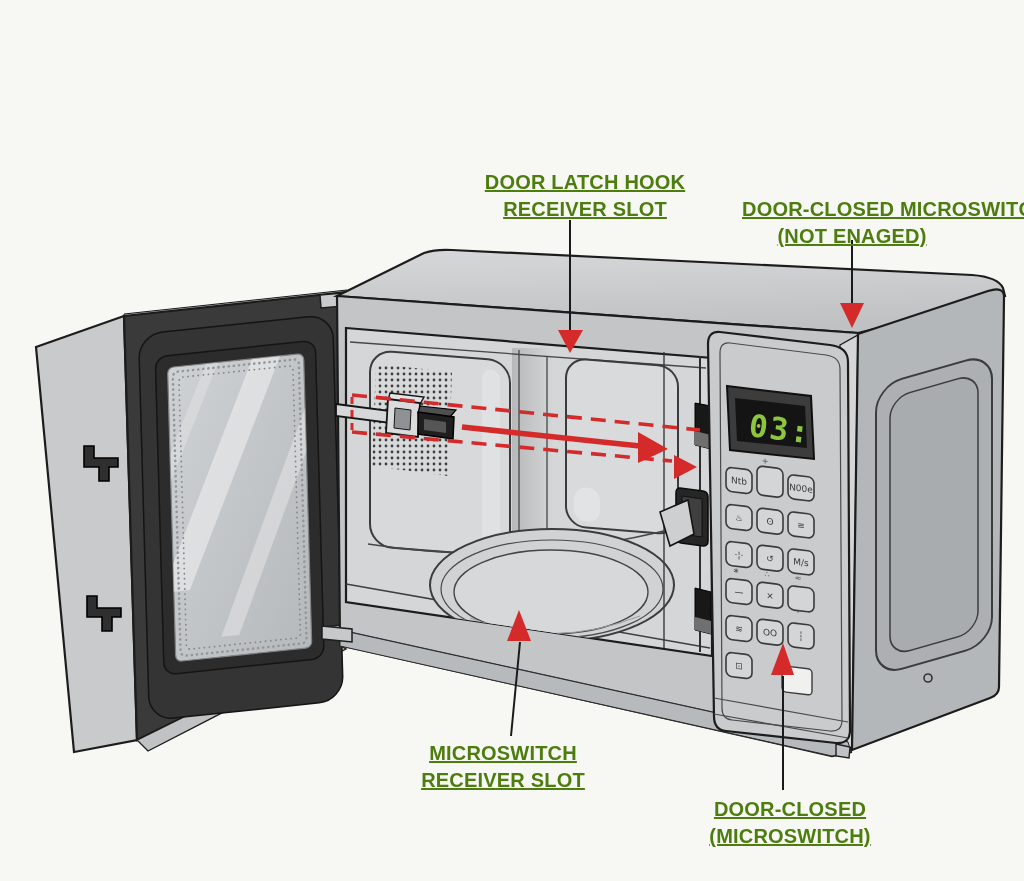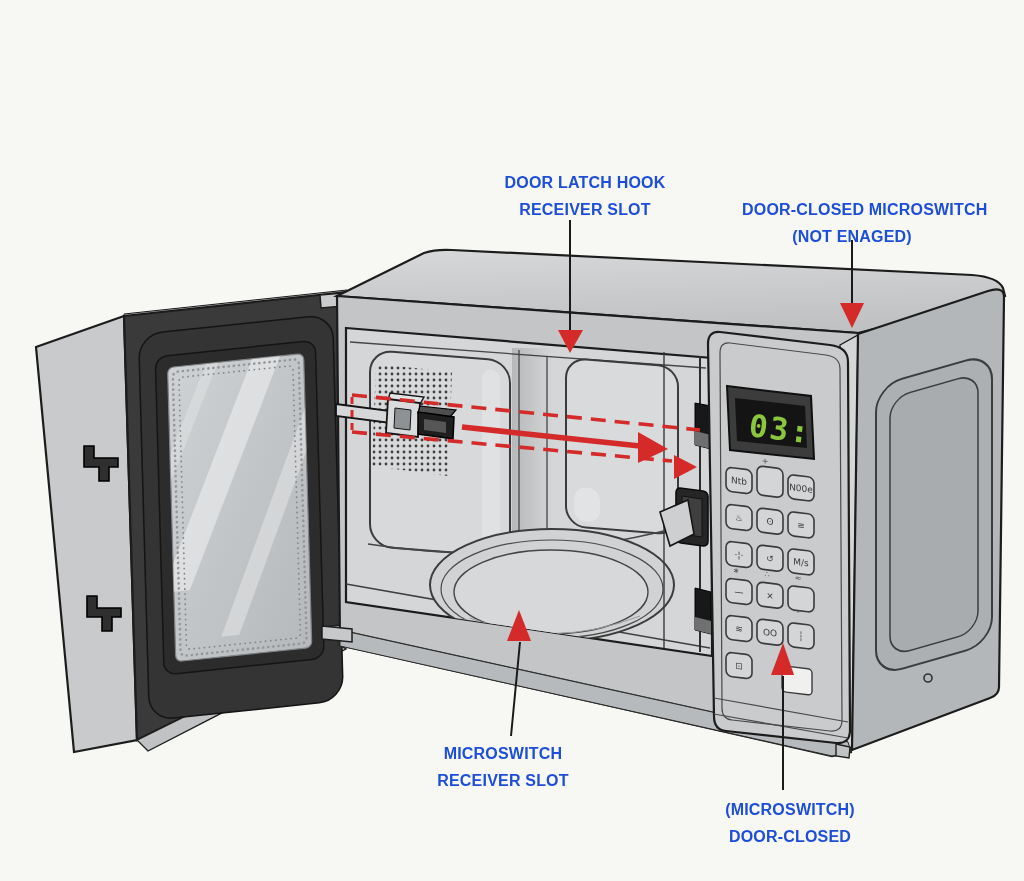--- a/index.html
+++ b/index.html
@@ -1,22 +1,22 @@
 <!DOCTYPE html>
 <html><head>
 <meta charset="utf-8">
 <style>
   html,body{margin:0;padding:0;background:#e9e9e7;}
   .stage{position:relative;width:1024px;height:881px;background:#f7f7f4;overflow:hidden;
          font-family:"Liberation Sans",sans-serif;}
   svg{position:absolute;left:0;top:0;}
   .outline{stroke:#1c1c1c;stroke-width:2.2;}
   .thin{stroke:#464646;stroke-width:1.3;fill:none;}
-  .lbl{position:absolute;font-weight:600;font-size:16px;line-height:27px;color:#1d4ed8;
-       text-align:center;letter-spacing:.2px;white-space:nowrap;}
+  .lbl{position:absolute;font-weight:600;font-size:20px;line-height:27px;color:#4d7c0f;
+       text-align:center;letter-spacing:.2px;white-space:nowrap;text-decoration:underline;}
   .pbtn{fill:#d3d5d6;stroke:#3a3a3c;stroke-width:1.6;}
   .pglyph{font-family:"DejaVu Sans",sans-serif;font-size:9px;fill:#3b3b3b;text-anchor:middle;}
   .pmark{font-family:"DejaVu Sans",sans-serif;font-size:8px;fill:#4f4f4f;text-anchor:middle;}
   .seg{font-family:"DejaVu Sans Mono",monospace;font-weight:bold;font-size:31px;fill:#8cc63e;letter-spacing:2px;}
   .red-dash{stroke:#d42a2a;stroke-width:3.6;fill:none;stroke-dasharray:15 9;}
   .red-solid{stroke:#d42a2a;stroke-width:5.5;fill:none;}
   .red-fill{fill:#d42a2a;stroke:none;}
   .leader{stroke:#1a1a1a;stroke-width:2;fill:none;}
 </style>
 </head>
@@ -249,16 +249,16 @@
   <div>DOOR-CLOSED MICROSWITCH</div>
 </div>
 <div class="lbl" style="left:744px;top:223px;width:216px;">
   <div>(NOT ENAGED)</div>
 </div>
 <div class="lbl" style="left:398px;top:740px;width:210px;">
   <div>MICROSWITCH</div>
   <div>RECEIVER SLOT</div>
 </div>
 <div class="lbl" style="left:690px;top:796px;width:200px;">
+  <div>DOOR-CLOSED</div>
   <div>(MICROSWITCH)</div>
-  <div>DOOR-CLOSED</div>
 </div>
 </div>
 
 </body></html>

